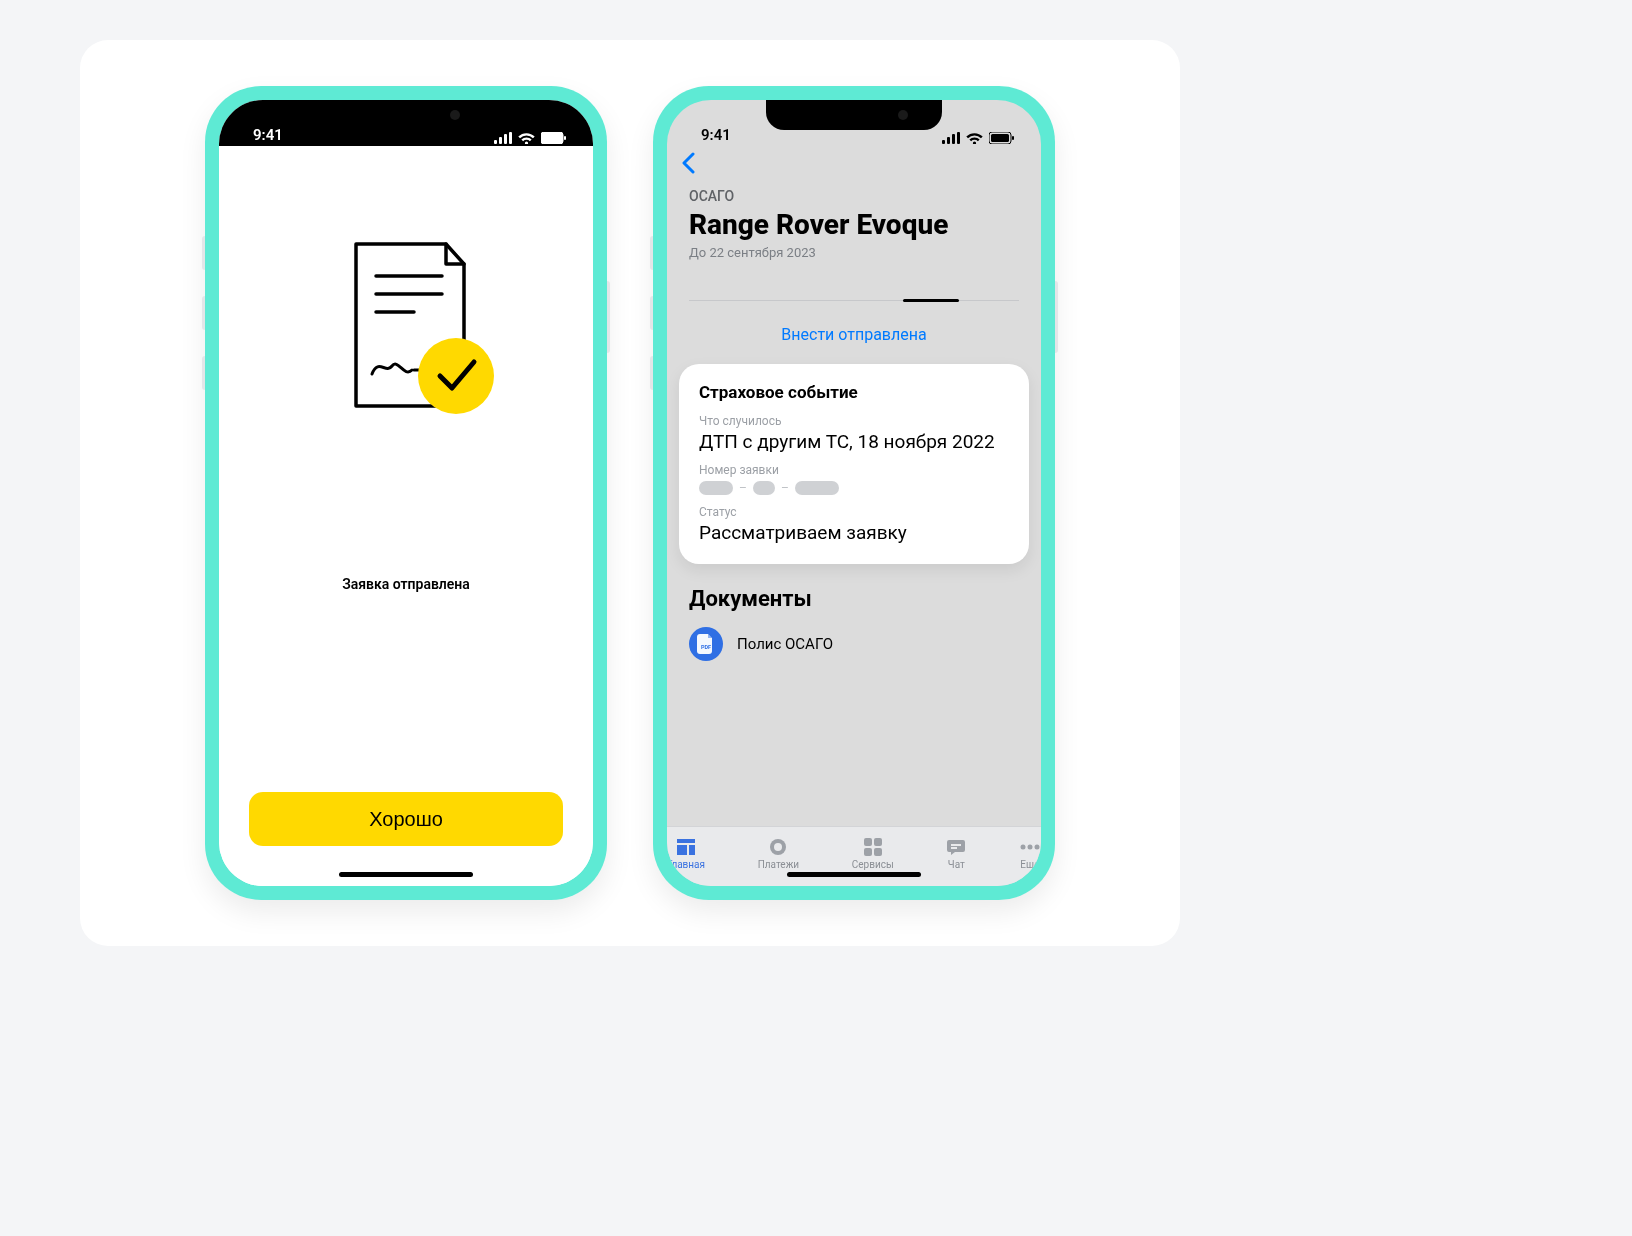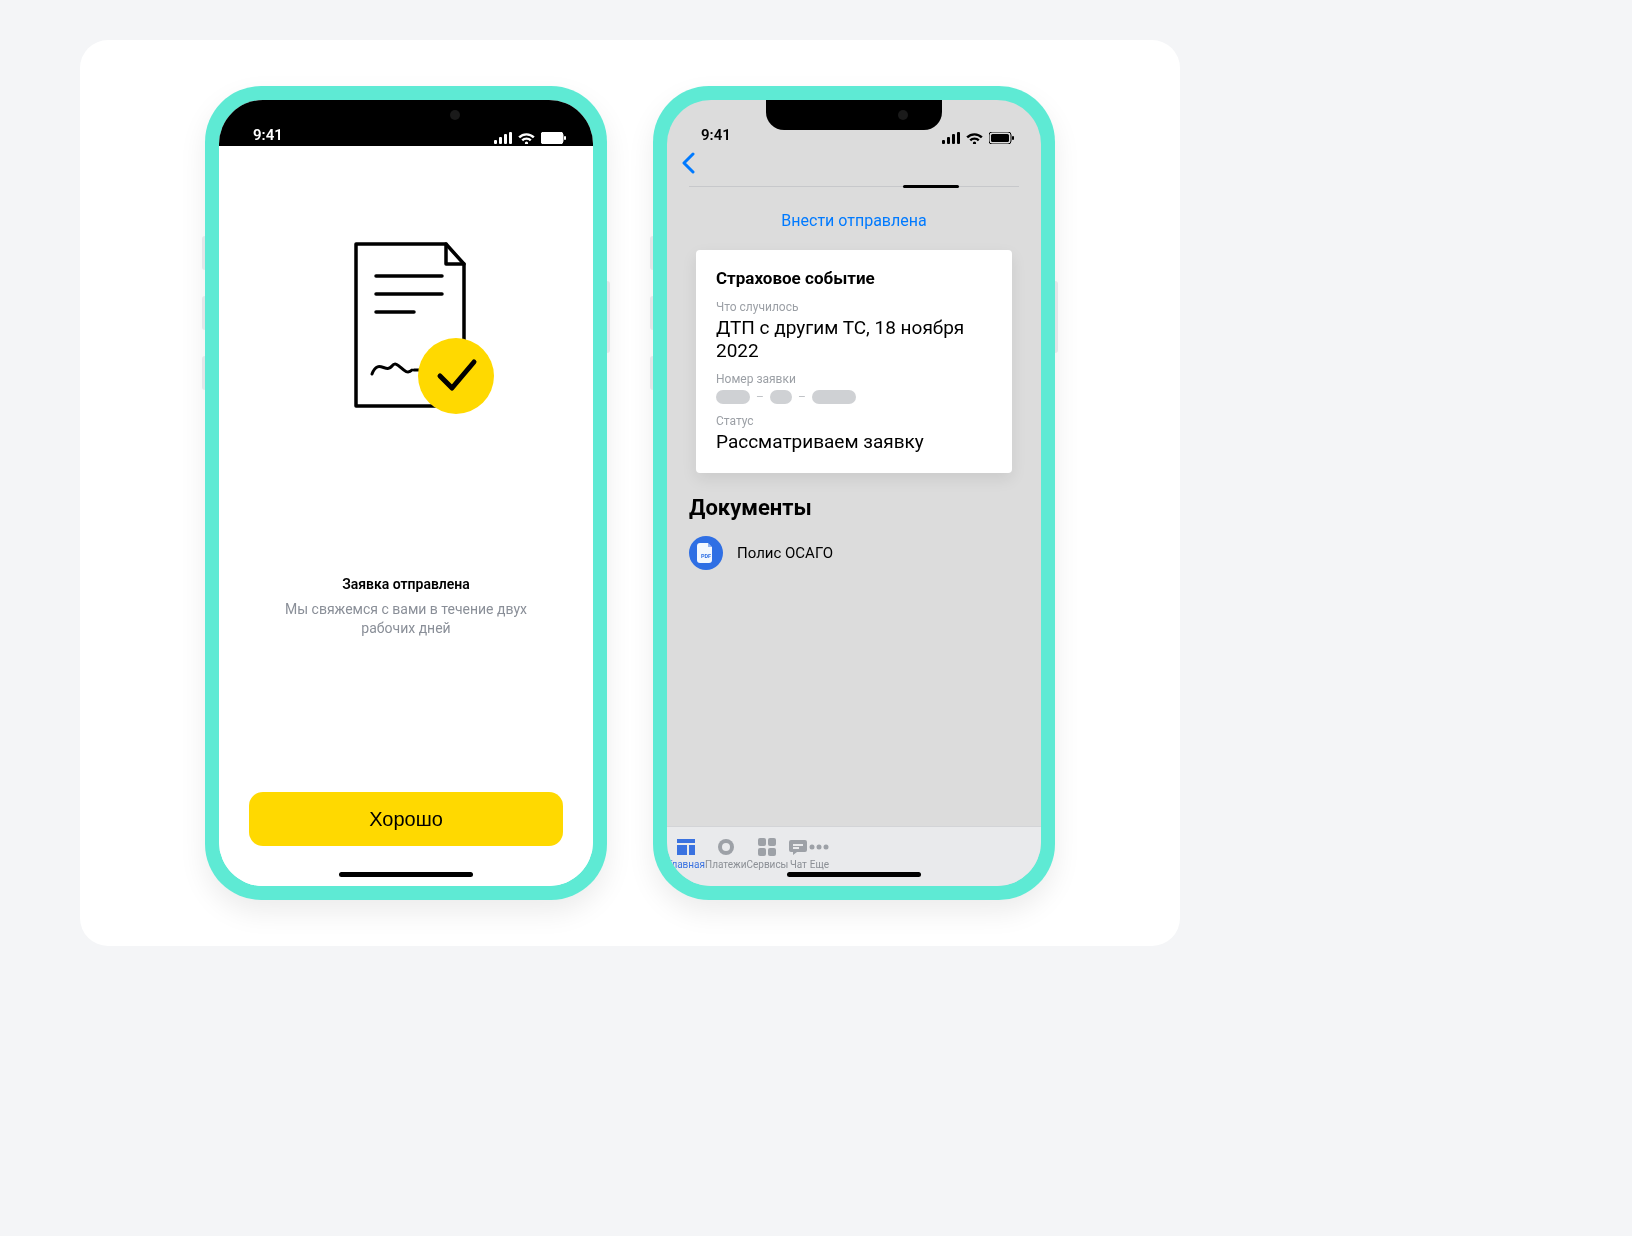--- a/index.html
+++ b/index.html
@@ -185,23 +185,23 @@
     position:absolute;right:60px;top:-1px;
     width:56px;height:3px;background:#000;border-radius:2px;
   }
   .p2-link{
     text-align:center;
     margin:24px 0 20px;
     font-size:16px;color:#007aff;
     cursor:pointer;
   }
   .card{
-    margin:0 29px;
+    margin:0 12px;
     background:#fff;
-    border-radius:4px;
+    border-radius:20px;
     padding:18px 20px 20px;
     box-shadow:0 6px 16px rgba(0,0,0,0.08);
   }
   .card-title{
     font-size:17px;font-weight:700;color:#000;margin-bottom:12px;
   }
   .field-label{
     font-size:12px;color:#9ca0a6;margin-top:10px;
   }
   .field-value{
@@ -231,21 +231,21 @@
   .doc-label{font-size:15px;color:#000;}
 
   
   .tabbar{
     position:absolute;bottom:0;left:0;right:0;
     height:60px;
     background:#e9eaec;
     border-top:1px solid #d3d4d7;
     display:flex;
     align-items:center;
-    justify-content:flex-start;
+    justify-content:space-between;
     padding-bottom:6px;
     z-index:3;
   }
   .tab{
     display:flex;flex-direction:column;align-items:center;gap:2px;
     font-size:10px;color:#8b8f95;
     cursor:pointer;
   }
   .tab svg{display:block;}
   .tab--active{ color:#3a72e0; }
@@ -291,21 +291,20 @@
               <line x1="70" y1="68" x2="136" y2="68"></line>
               <line x1="70" y1="86" x2="108" y2="86"></line>
               <path d="M66 148 C72 132 80 148 86 140 C92 132 98 152 106 144 M108 144 L116 144" stroke-width="3"></path>
             </g>
             <circle cx="150" cy="150" r="38" fill="#ffd900"></circle>
             <path d="M134 150 L146 162 L168 136" stroke="#000" stroke-width="5" fill="none" stroke-linecap="round" stroke-linejoin="round"></path>
           </svg>
         </div>
 
         <div class="p1-title">Заявка отправлена</div>
-        <div class="p1-sub">Мы свяжемся с вами в течение двух рабочих дней</div>
 
         <button class="p1-btn">Хорошо</button>
       </div>
 
       <div class="home-indicator"></div>
     </div>
   </div>
 
   <div class="phone">
     <div class="screen screen--grey">
@@ -331,20 +330,25 @@
         </div>
       </div>
 
       <div class="p2-body">
         <div class="p2-back">
           <svg width="14" height="22" viewBox="0 0 14 22">
               <path d="M12 2 L3 11 L12 20" stroke="#007aff" stroke-width="3" fill="none" stroke-linecap="round" stroke-linejoin="round"></path>
             </svg>
         </div>
 
+        <div class="p2-header">
+          <div class="p2-eyebrow">ОСАГО</div>
+          <div class="p2-title">Range Rover Evoque</div>
+          <div class="p2-sub">До 22 сентября 2023</div>
+        </div>
 
         <div class="p2-divider"></div>
 
         <div class="p2-link">Внести отправлена</div>
 
         <div class="card">
           <div class="card-title">Страховое событие</div>
 
           <div class="field-label">Что случилось</div>
           <div class="field-value">ДТП с другим ТС, 18 ноября 2022</div>

